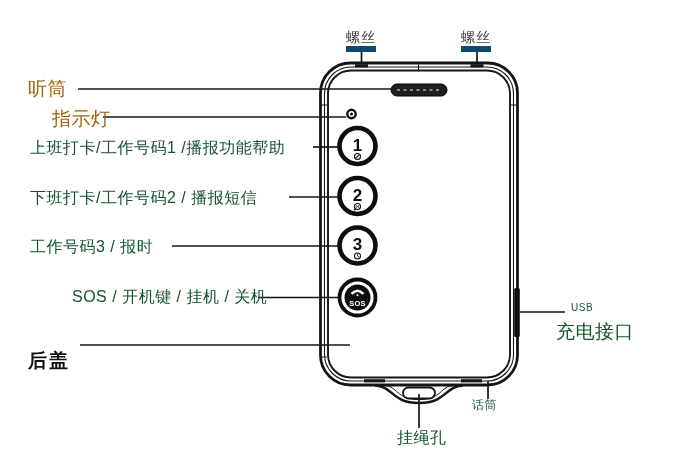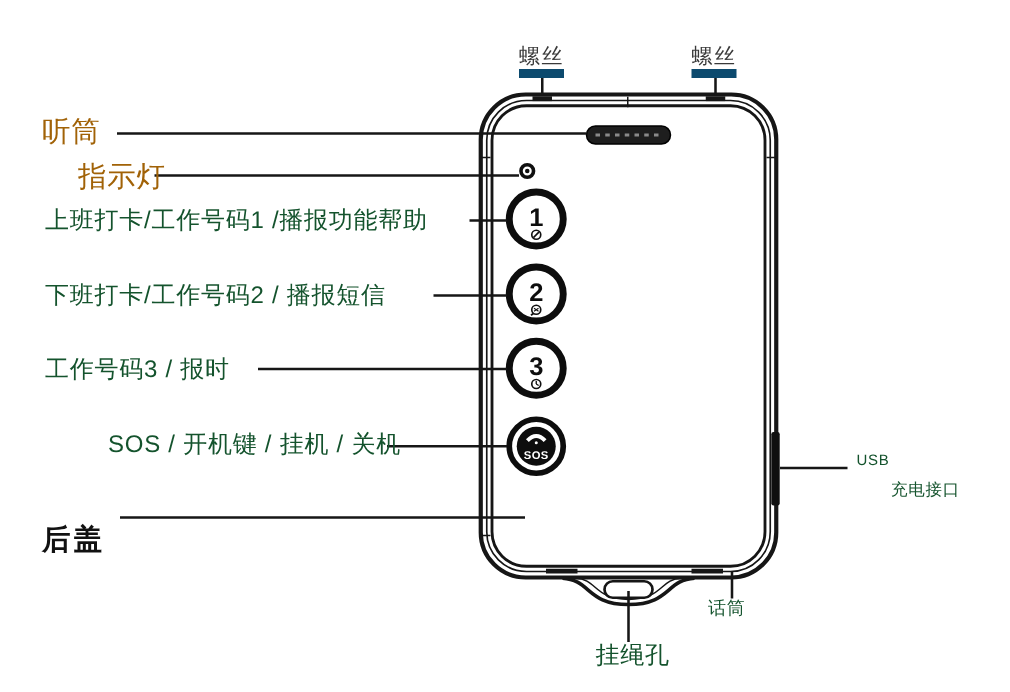--- a/index.html
+++ b/index.html
@@ -27,21 +27,21 @@
   .pos-screw-left{left:346px;top:29px;}
   .pos-screw-right{left:461px;top:29px;}
   .pos-earpiece{left:28px;top:78px;}
   .pos-indicator{left:28px;top:108px;margin-left:24px;}
   .pos-key1{left:30px;top:139px;}
   .pos-key2{left:30px;top:189px;}
   .pos-key3{left:30px;top:238px;}
   .pos-sos{left:28px;top:288px;margin-left:44px;}
   .pos-back{left:28px;top:350px;font-size:19px;font-weight:bold;letter-spacing:2px;color:#111;}
   .pos-usb1{left:571px;top:302px;font-size:10px;}
-  .pos-usb2{left:556px;top:321px;font-size:11px;margin-left:38px;}
+  .pos-usb2{left:556px;top:321px;font-size:19px;}
   .pos-mic{left:472px;top:399px;font-size:12px;}
   .pos-lanyard{left:397px;top:429px;font-size:16px;}
   svg text{font-family:"Liberation Sans",sans-serif;}
 </style>
 </head>
 <body>
 
 <div id="canvas">
 
   <svg id="drawing" width="673" height="461" viewBox="0 0 673 461">

